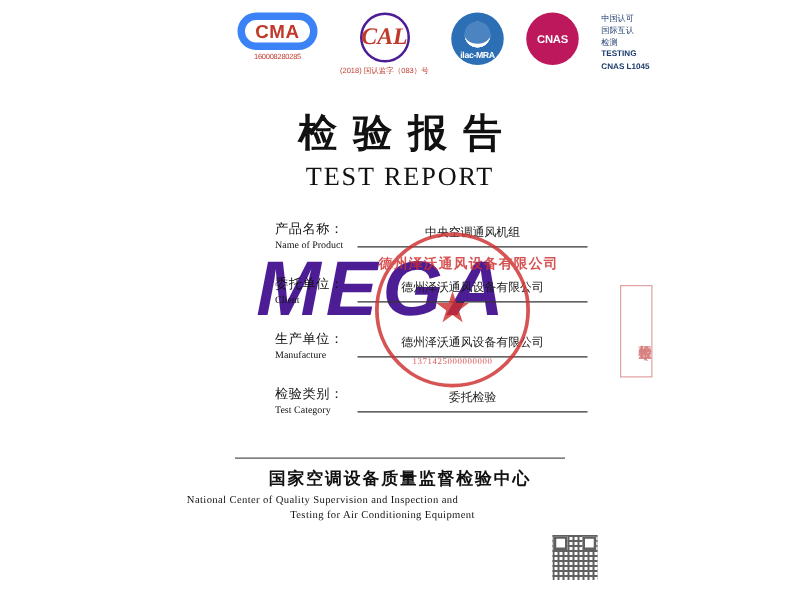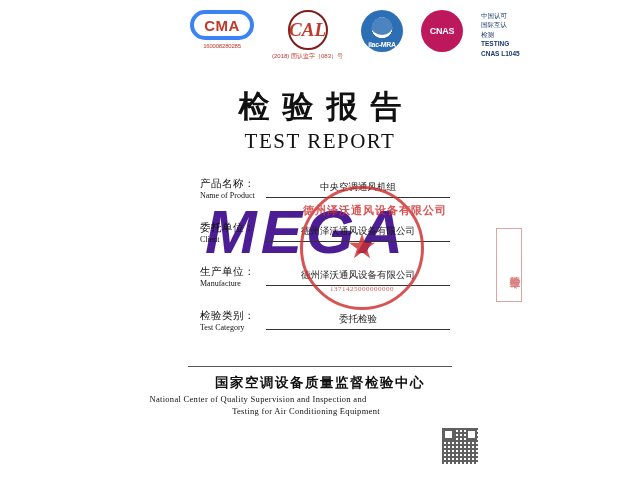--- a/index.html
+++ b/index.html
@@ -31,21 +31,21 @@
 
   .logo-block {
     position: relative;
     text-align: center;
   }
 
   
   .cma-mark {
     width: 64px;
     height: 30px;
-    border: 4px solid #3b82f6;
+    border: 6px solid #3b82f6;
     border-radius: 15px / 15px;
     box-sizing: border-box;
     display: flex;
     align-items: center;
     justify-content: center;
     color: #c0392b;
     font-family: "Liberation Sans", sans-serif;
     font-weight: bold;
     font-size: 15px;
     letter-spacing: 0.5px;
@@ -55,21 +55,21 @@
     color: #c0392b;
     font-family: "Liberation Sans", sans-serif;
     font-size: 6px;
     letter-spacing: -0.2px;
   }
 
   
   .cal-mark {
     width: 40px;
     height: 40px;
-    border: 2px solid #7f1d1d;
+    border: 2px solid #4c1d95;
     border-radius: 50%;
     box-sizing: border-box;
     margin: 0 auto;
     position: relative;
     display: flex;
     align-items: center;
     justify-content: center;
     color: #c0392b;
     font-family: "Liberation Serif", serif;
     font-weight: bold;
@@ -196,21 +196,21 @@
     color: #4c1d95;
     letter-spacing: 4px;
     user-select: none;
     pointer-events: none;
   }
 
   
   .fields {
     position: absolute;
     top: 178px;
-    left: 200px;
+    left: 220px;
     width: 250px;
   }
   .field-row {
     position: relative;
     height: 44px;
   }
   .field-label {
     position: absolute;
     left: 0;
     top: 0;

